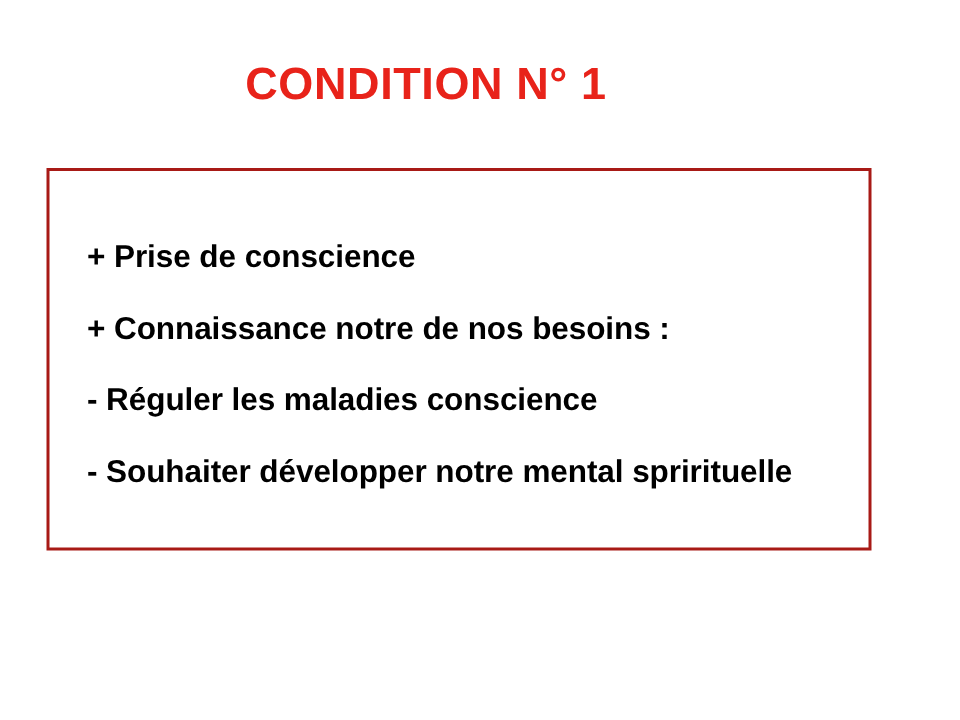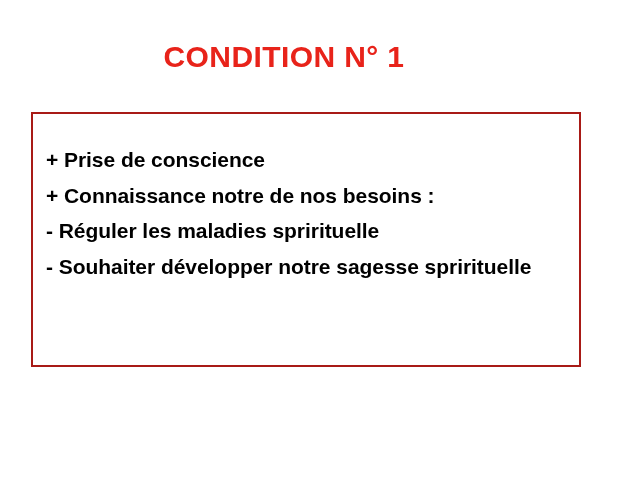--- a/index.html
+++ b/index.html
@@ -48,35 +48,35 @@
     border: 2px solid #A81A16;
     background: #ffffff;
     padding: 26px 10px 10px 9px;
   }
 
   .bullet-line {
     font-size: 21px;
     font-weight: bold;
     color: #000000;
     line-height: 31.5px;
-    margin: 4px;
+    margin: 16px;
     padding: 0;
     text-align: left;
     white-space: pre-wrap;
     word-spacing: 0px;
     letter-spacing: -0.05px;
   }
 </style>
 </head>
 <body>
 
 <div id="slide">
 
   <div id="slide-title">CONDITION N° 1</div>
 
   <div id="content-box">
     <p class="bullet-line">+ Prise de conscience</p>
     <p class="bullet-line">+ Connaissance notre de nos besoins :</p>
-    <p class="bullet-line">- Réguler les maladies sprirituelle</p>
-    <p class="bullet-line">- Souhaiter développer notre sagesse sprirituelle</p>
+    <p class="bullet-line">- Réguler les maladies conscience</p>
+    <p class="bullet-line">- Souhaiter développer notre mental sprirituelle</p>
   </div>
 
 </div>
 
 </body></html>

